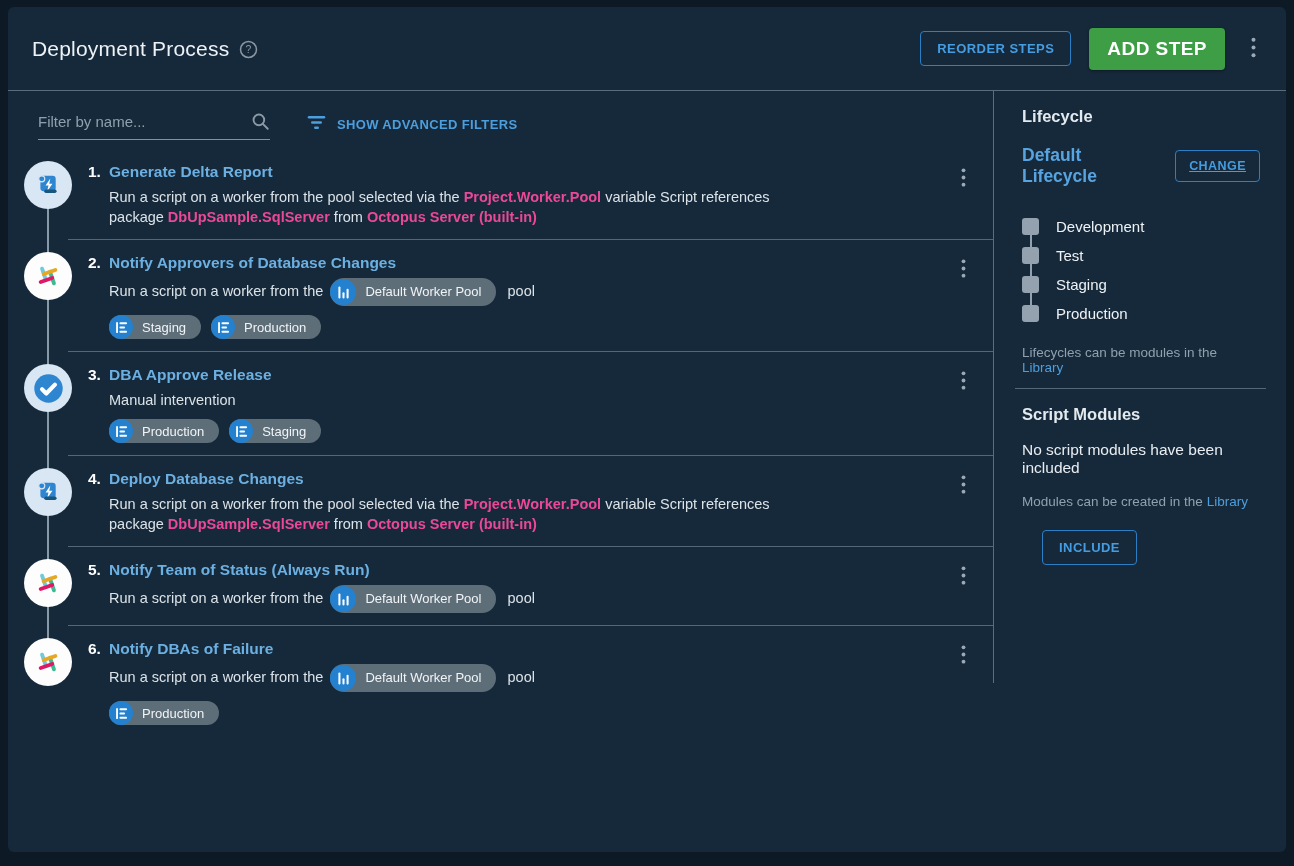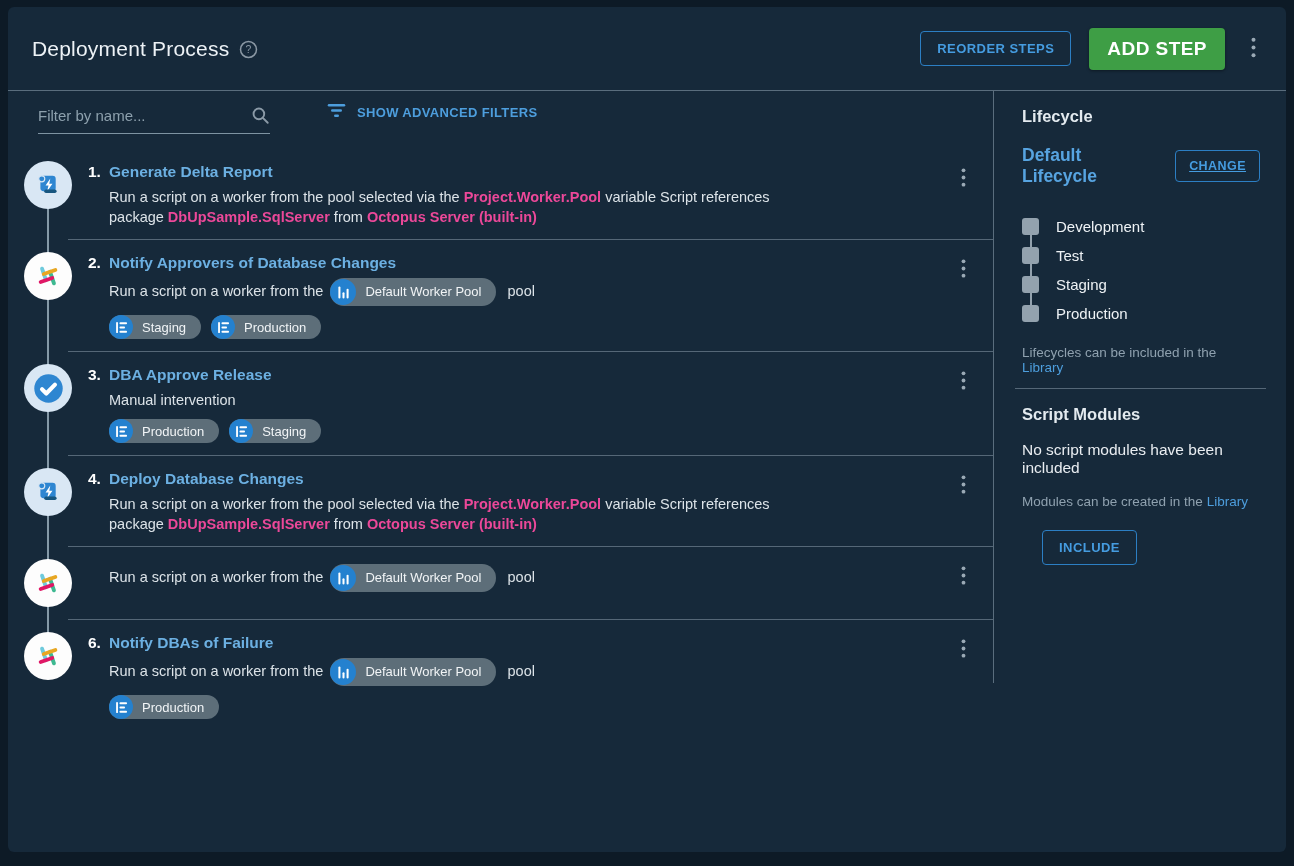--- a/index.html
+++ b/index.html
@@ -16,21 +16,21 @@
   .btn-green { background:#3e9e45; border:none; color:#fff; font-size:19px; font-weight:700; letter-spacing:.45px; padding:10px 18px; border-radius:4px; margin-left:18px; box-shadow:0 1px 3px rgba(0,0,0,.4); }
   .kebab-top { background:none; border:none; margin-left:20px; padding:4px 6px; }
 
   
   .panel-main { display:flex; height:760px; }
   .content { flex:1; min-width:0; }
   .sidebar { width:293px; flex:none; position:relative; padding:16px 26px 0 29px; }
   .sidebar::before { content:""; position:absolute; left:0; top:0; width:1px; height:592px; background:rgba(148,166,180,.55); }
 
   
-  .filter-bar { display:flex; align-items:flex-start; padding:12px 0 2px 30px; height:56px;gap:20px; }
+  .filter-bar { display:flex; align-items:center; padding:12px 0 2px 30px; height:56px; }
   .filter-input-wrap { position:relative; width:232px; border-bottom:1px solid #7e93a2; padding:4px 26px 8px 0; }
   .filter-input-wrap input { width:100%; background:transparent; border:none; outline:none; font-size:15px; color:#dfe6ea; font-family:"Liberation Sans", sans-serif; }
   .filter-input-wrap input::placeholder { color:#8da0ad; opacity:1; }
   .search-icon { position:absolute; right:0; top:3px; }
   .adv-filter-btn { display:flex; align-items:center; gap:11px; margin-left:37px; background:none; border:none; color:#4d9edd; font-size:13px; font-weight:700; letter-spacing:.35px; }
 
   
   .steps { margin-top:2px; }
   .step-row { position:relative; display:flex; padding:12px 0 13px; }
   .step-row:not(:last-child)::after { content:""; position:absolute; left:60px; right:0; bottom:0; height:1px; background:rgba(148,166,180,.5); }
@@ -289,20 +289,23 @@
                   <g transform="rotate(-19 12 12)" stroke-linecap="round" stroke-width="3.1">
                     <line x1="9.4" y1="4.9" x2="9.4" y2="14.7" stroke="#6ecadc"></line>
                     <line x1="14.6" y1="9.3" x2="14.6" y2="19.1" stroke="#3eb991"></line>
                     <line x1="9.3" y1="9.4" x2="19.1" y2="9.4" stroke="#e8a723"></line>
                     <line x1="4.9" y1="14.6" x2="14.7" y2="14.6" stroke="#e01765"></line>
                   </g>
                 </svg>
               </div>
     </div>
     <div class="step-body">
+      <div class="title-line">
+        <span class="step-num">5.</span><a class="step-title">Notify Team of Status (Always Run)</a>
+      </div>
       <div class="step-desc">Run a script on a worker from the<span class="chip pool-chip">
                   <span class="chip-icon">
                     <svg width="13" height="13" viewBox="0 0 14 14" stroke="#fff" stroke-width="2.2" stroke-linecap="round">
                       <line x1="2.6" y1="1.6" x2="2.6" y2="12.4"></line>
                       <line x1="7" y1="7.8" x2="7" y2="12.4"></line>
                       <line x1="11.4" y1="4" x2="11.4" y2="12.4"></line>
                     </svg>
                   </span>
                   <span>Default Worker Pool</span>
                 </span> pool</div>
@@ -386,21 +389,21 @@
           <li class="phase">
             <span class="phase-box"></span>
             <span class="phase-label">Staging</span>
           </li>
           <li class="phase">
             <span class="phase-box"></span>
             <span class="phase-label">Production</span>
           </li>
         </ul>
       <div class="side-note">
-        <span>Lifecycles can be included in the </span><a>Library</a>
+        <span>Lifecycles can be modules in the </span><a>Library</a>
       </div>
       <div class="side-divider"></div>
       <div class="side-heading sm-heading">Script Modules</div>
       <div class="sm-empty">No script modules have been included</div>
       <div class="side-note">
         <span>Modules can be created in the </span><a>Library</a>
       </div>
       <button class="btn-outline btn-include">INCLUDE</button>
     </div>
 

